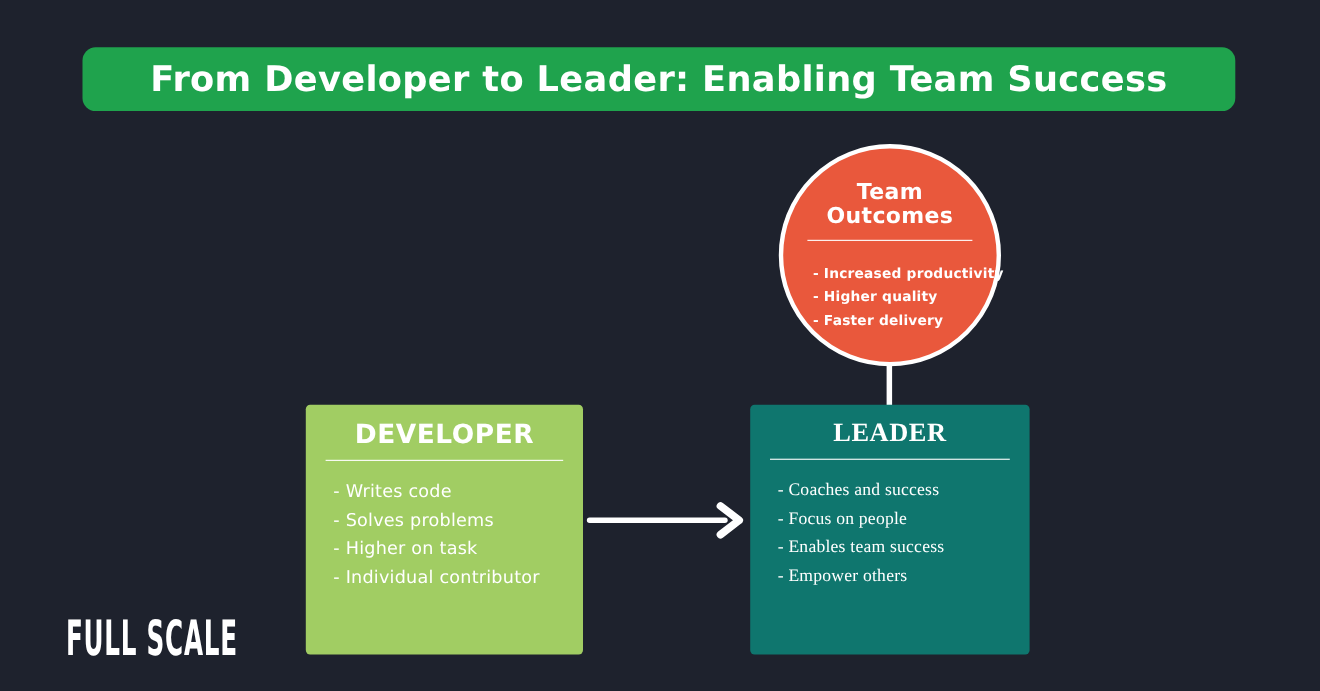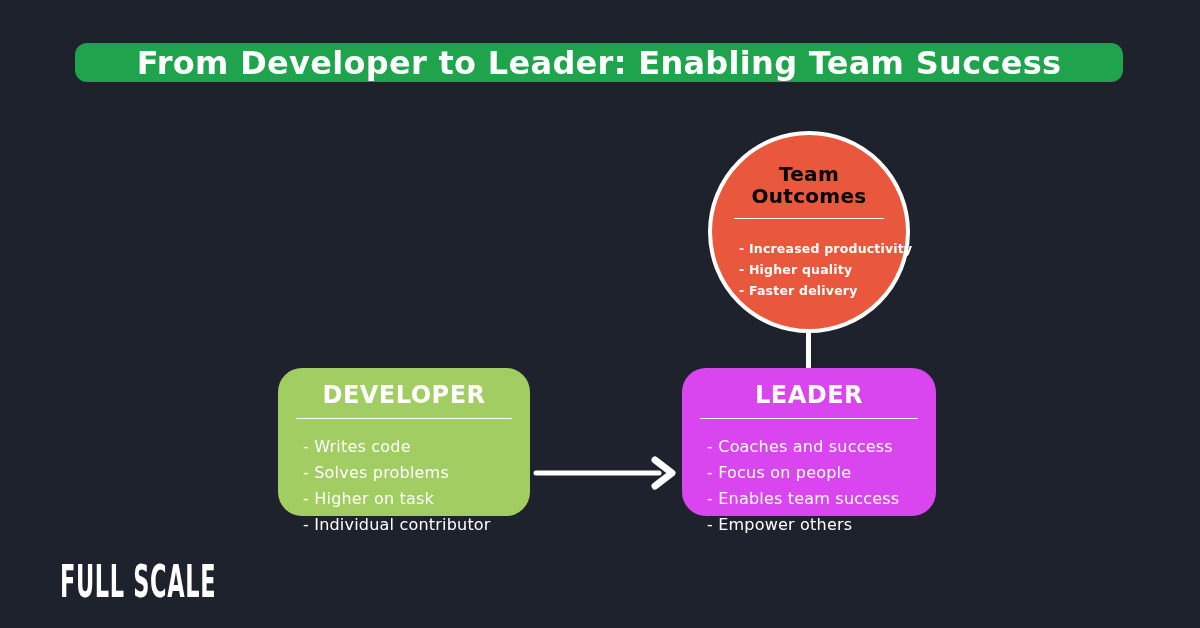--- a/index.html
+++ b/index.html
@@ -4,60 +4,60 @@
 <style>
   html,body{margin:0;padding:0;}
   body{
     width:1200px;height:628px;position:relative;overflow:hidden;
     background:#1e222d;
     font-family:"DejaVu Sans","Liberation Sans",sans-serif;
     -webkit-font-smoothing:antialiased;
   }
   
   .banner{
-    position:absolute;left:75px;top:43px;width:1048px;height:39px;
+    position:absolute;left:75px;top:43px;width:1048px;height:58px;
     background:#1fa34d;border-radius:12px;
     display:flex;align-items:center;justify-content:center;
   }
   .banner-text{
     color:#ffffff;font-size:32px;font-weight:bold;letter-spacing:.3px;
     white-space:nowrap;
   }
   
   .circle{
     position:absolute;left:708px;top:131px;width:194px;height:194px;
     background:#e9583c;border:4px solid #ffffff;border-radius:50%;
     z-index:2;box-sizing:content-box;
   }
   .circle-title{
     margin:28px auto 0 auto;width:130px;text-align:center;
-    color:#000000;font-size:20px;font-weight:bold;line-height:22px;
+    color:#ffffff;font-size:20px;font-weight:bold;line-height:22px;
     letter-spacing:.3px;
   }
   .circle-divider{
     width:150px;height:0;border-top:1.5px solid #ffffff;
     margin:11px auto 0 auto;
   }
   .circle-list{
     list-style:none;margin:19px 0 0 0;padding:0 10px 0 27px;
     color:#ffffff;font-size:12.5px;font-weight:bold;line-height:21px;
     letter-spacing:.2px;white-space:nowrap;
   }
   
   .connector{
     position:absolute;left:806px;top:320px;width:5px;height:50px;
     background:#ffffff;z-index:1;
   }
   
   .role-box{
-    position:absolute;top:368px;height:148px;border-radius:24px;
+    position:absolute;top:368px;height:227px;border-radius:4px;
     box-sizing:border-box;z-index:2;
   }
   .dev-box{left:278px;width:252px;background:#a1cd63;}
-  .leader-box{left:682px;width:254px;background:#d946ef;}
+  .leader-box{left:682px;width:254px;background:#0f766e;font-family:Liberation Serif, serif;}
   .role-title{
     margin-top:13px;text-align:center;color:#ffffff;
     font-size:24px;font-weight:bold;letter-spacing:.5px;
   }
   .role-divider{
     height:0;border-top:1.5px solid #ffffff;margin:9px 18px 0 18px;
   }
   .role-list{
     list-style:none;margin:15px 0 14px 0;padding:0 8px 0 25px;
     color:#ffffff;font-size:16px;line-height:26px;letter-spacing:.2px;

